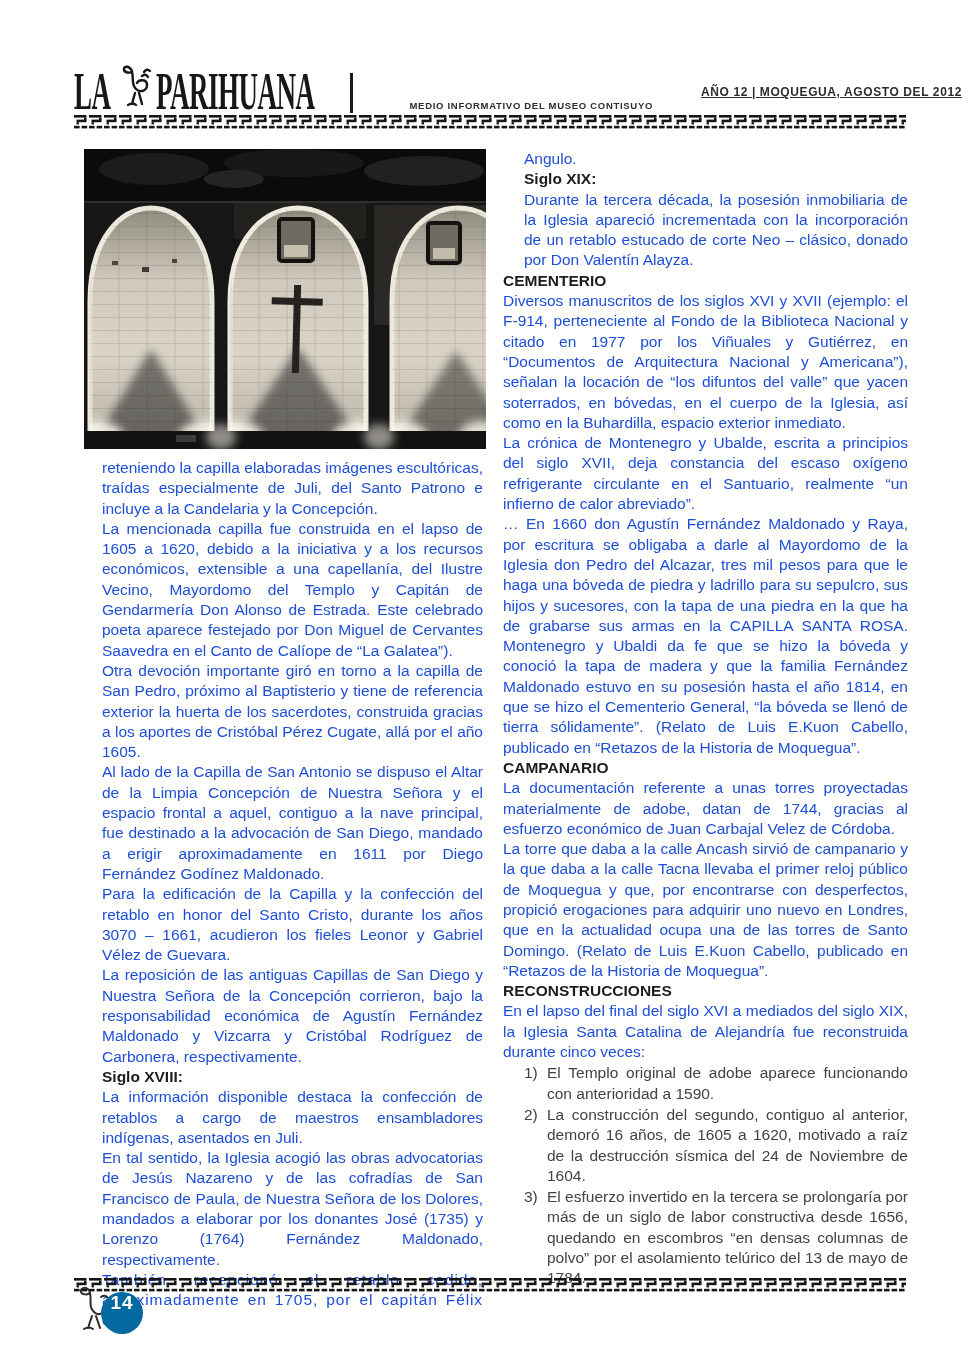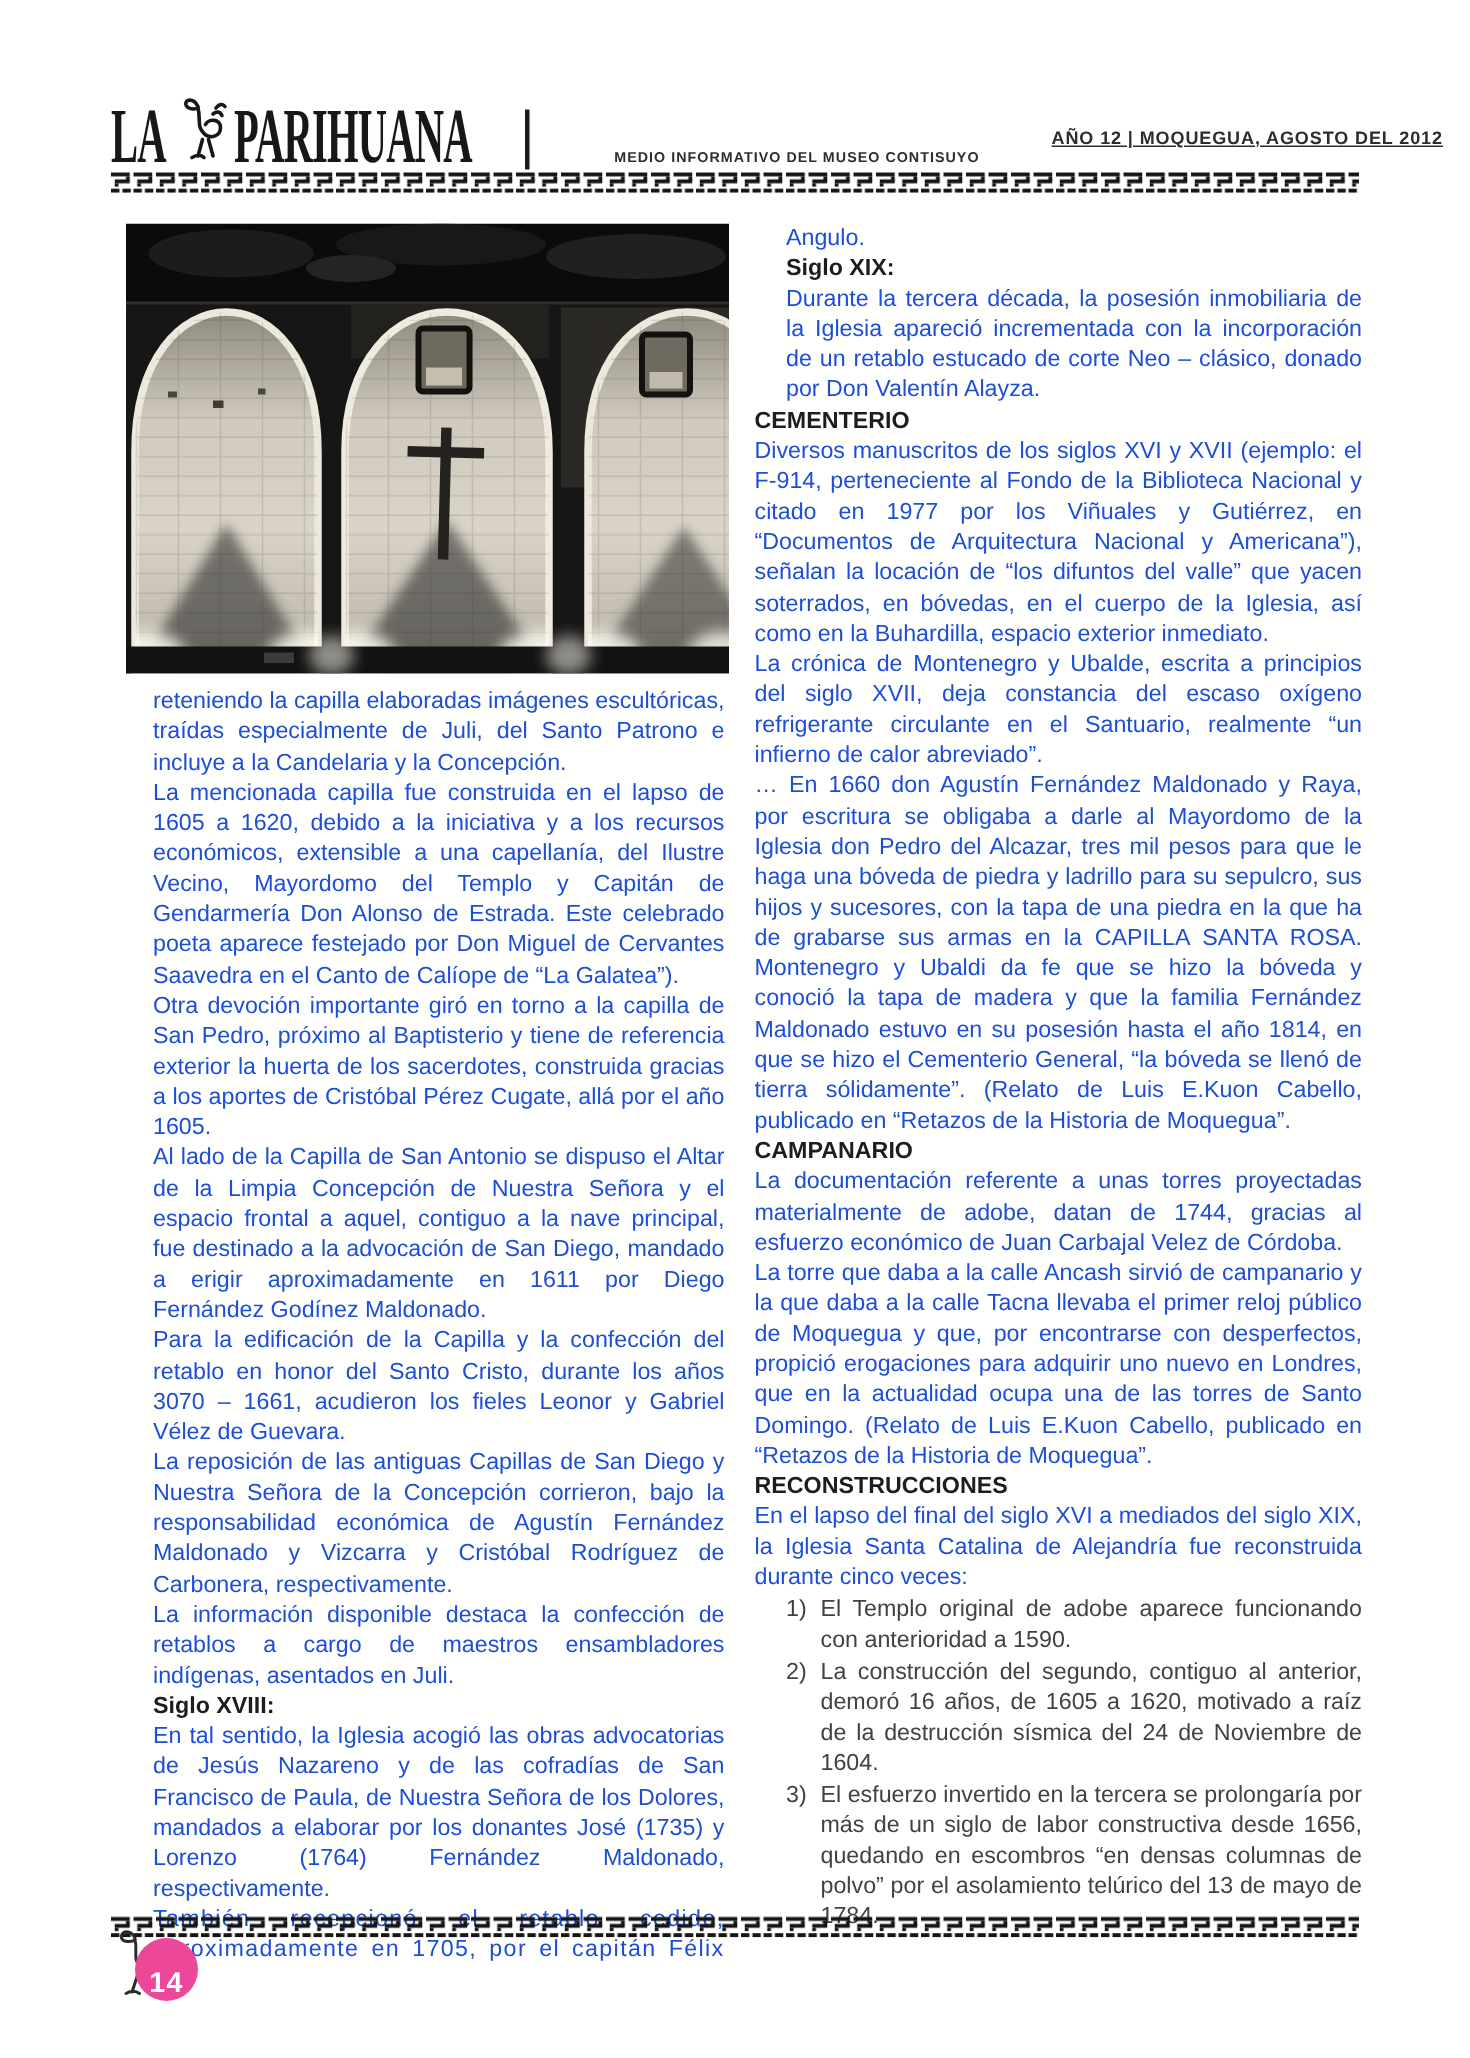--- a/index.html
+++ b/index.html
@@ -47,23 +47,23 @@
   .bh { font-weight:700; color:#1d1d1d; text-align:left; }
   .ind { padding-left:21px; }
   .track { letter-spacing:0.9px; text-align-last:justify; }
 
   .li { display:flex; padding-left:21px; margin-top:1px; }
   .li .marker { width:23px; flex:none; font-size:15.5px; line-height:20.3px; color:#424242; }
   .li .li-text { flex:1; font-size:15.5px; line-height:20.3px; text-align:justify; color:#424242; }
 
   
   .footer-bird { position:absolute; left:77px; top:1284px; }
-  .page-badge { position:absolute; left:90px; top:1292px; width:42px; height:42px;
-                border-radius:50%; background:#ec4899; color:#ffffff;
-                display:flex; align-items:flex-end; justify-content:center;
+  .page-badge { position:absolute; left:101px; top:1292px; width:42px; height:42px;
+                border-radius:50%; background:#0369a1; color:#ffffff;
+                display:flex; align-items:flex-start; justify-content:center;
                 font-size:19px; font-weight:700; letter-spacing:1px; }
 </style>
 </head>
 <body>
 
 <div class="page">
 
   <div class="header">
     <div class="logo-wrap">
       <span class="logo-la-box"><span class="logo-la">LA</span></span>
@@ -184,22 +184,22 @@
         <ellipse cx="295" cy="288" rx="15" ry="13" fill="#f6f3e7" opacity="0.55" filter="url(#blur5)"></ellipse>
       </svg>
 
       <div class="lefttext">
         <p class="pg">reteniendo la capilla elaboradas imágenes escultóricas, traídas especialmente de Juli, del Santo Patrono e incluye a la Candelaria y la Concepción.</p>
         <p class="pg">La mencionada capilla fue construida en el lapso de 1605 a 1620, debido a la iniciativa y a los recursos económicos, extensible a una capellanía, del Ilustre Vecino, Mayordomo del Templo y Capitán de Gendarmería Don Alonso de Estrada. Este celebrado poeta aparece festejado por Don Miguel de Cervantes Saavedra en el Canto de Calíope de “La Galatea”).</p>
         <p class="pg">Otra devoción importante giró en torno a la capilla de San Pedro, próximo al Baptisterio y tiene de referencia exterior la huerta de los sacerdotes, construida gracias a los aportes de Cristóbal Pérez Cugate, allá por el año 1605.</p>
         <p class="pg">Al lado de la Capilla de San Antonio se dispuso el Altar de la Limpia Concepción de Nuestra Señora y el espacio frontal a aquel, contiguo a la nave principal, fue destinado a la advocación de San Diego, mandado a erigir aproximadamente en 1611 por Diego Fernández Godínez Maldonado.</p>
         <p class="pg">Para la edificación de la Capilla y la confección del retablo en honor del Santo Cristo, durante los años 3070 – 1661, acudieron los fieles Leonor y Gabriel Vélez de Guevara.</p>
         <p class="pg">La reposición de las antiguas Capillas de San Diego y Nuestra Señora de la Concepción corrieron, bajo la responsabilidad económica de Agustín Fernández Maldonado y Vizcarra y Cristóbal Rodríguez de Carbonera, respectivamente.</p>
+        <p class="pg bh">Siglo XVIII:</p>
         <p class="pg">La información disponible destaca la confección de retablos a cargo de maestros ensambladores indígenas, asentados en Juli.</p>
-        <p class="pg bh">Siglo XVIII:</p>
         <p class="pg">En tal sentido, la Iglesia acogió las obras advocatorias de Jesús Nazareno y de las cofradías de San Francisco de Paula, de Nuestra Señora de los Dolores, mandados a elaborar por los donantes José (1735) y Lorenzo (1764) Fernández Maldonado, respectivamente.</p>
         <p class="pg track">También recepcionó el retablo cedido, aproximadamente en 1705, por el capitán Félix de</p>
       </div>
     </div>
 
     <div class="col-right">
       <p class="pg ind">Angulo.</p>
       <p class="pg bh ind">Siglo XIX:</p>
       <p class="pg ind">Durante la tercera década, la posesión inmobiliaria de la Iglesia apareció incrementada con la incorporación de un retablo estucado de corte Neo – clásico, donado por Don Valentín Alayza.</p>
       <p class="pg bh">CEMENTERIO</p>

